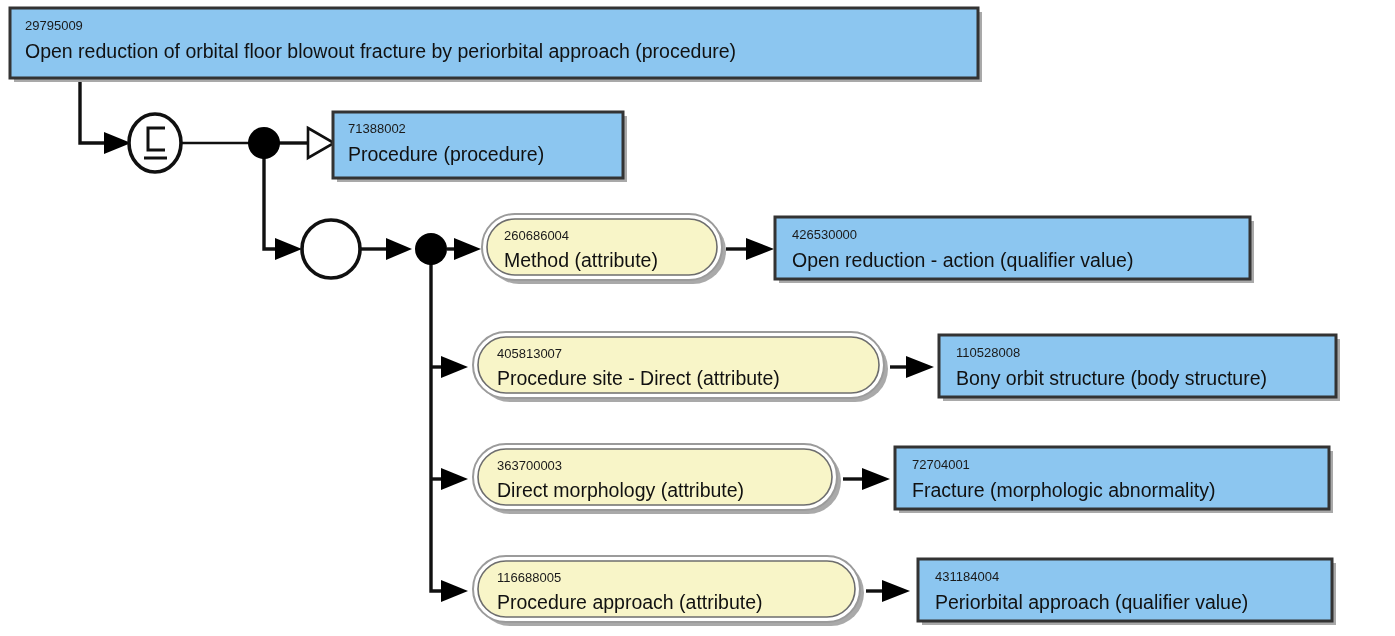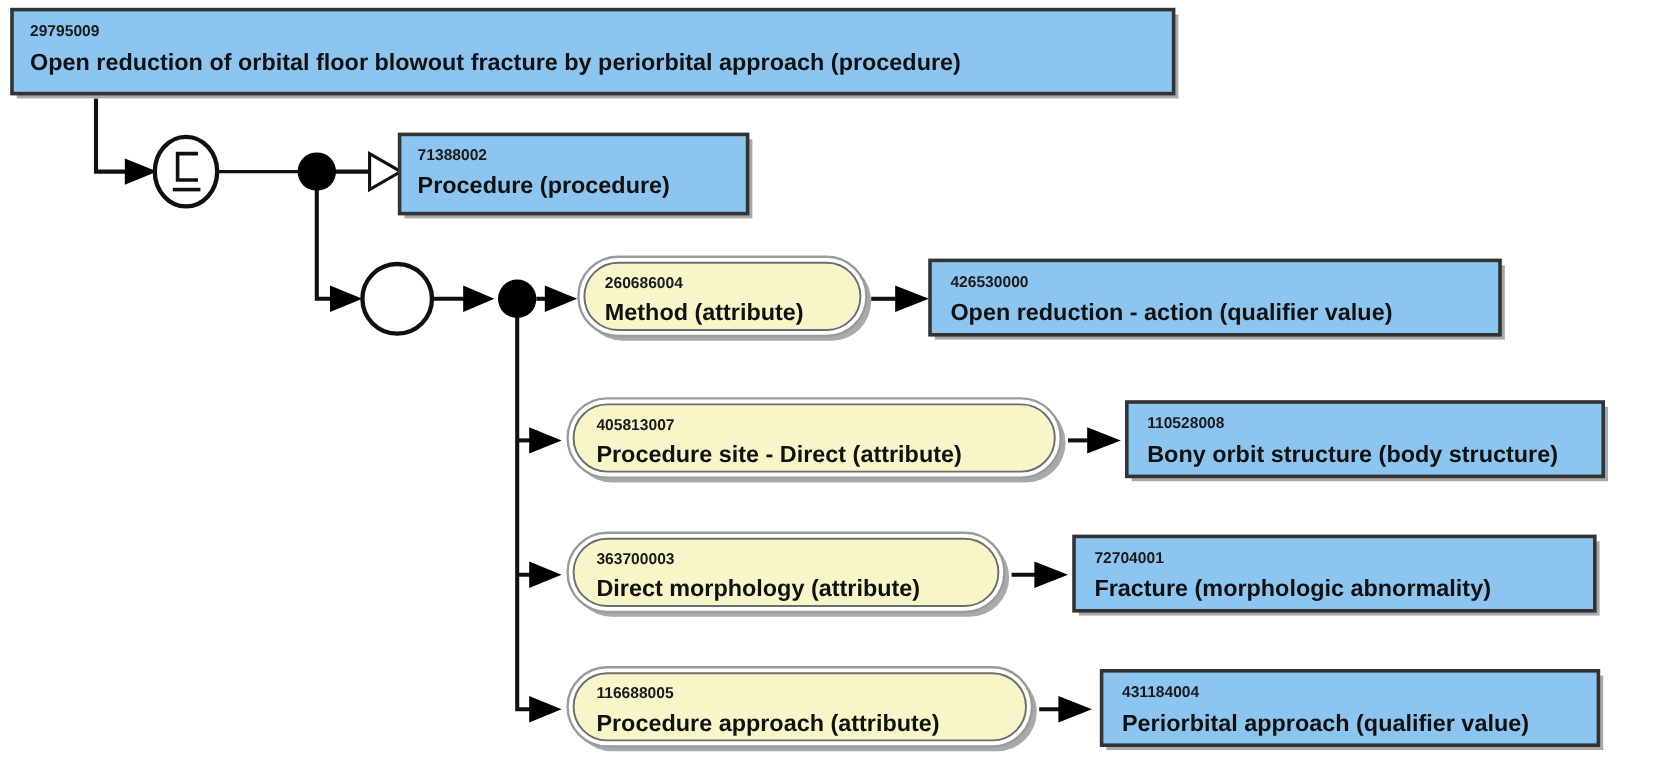--- a/index.html
+++ b/index.html
@@ -10,21 +10,20 @@
   body {
     width: 1395px;
     height: 636px;
     font-family: "Liberation Sans", sans-serif;
     overflow: hidden;
   }
   #diagram-root {
     position: relative;
     width: 1308px;
     height: 636px;
-    font-weight: bold;
   }
   svg#diagram {
     display: block;
     width: 1395px;
     height: 636px;
   }
   .concept-box-fill {
     fill: #8CC6F0;
   }
   .concept-box-border {

